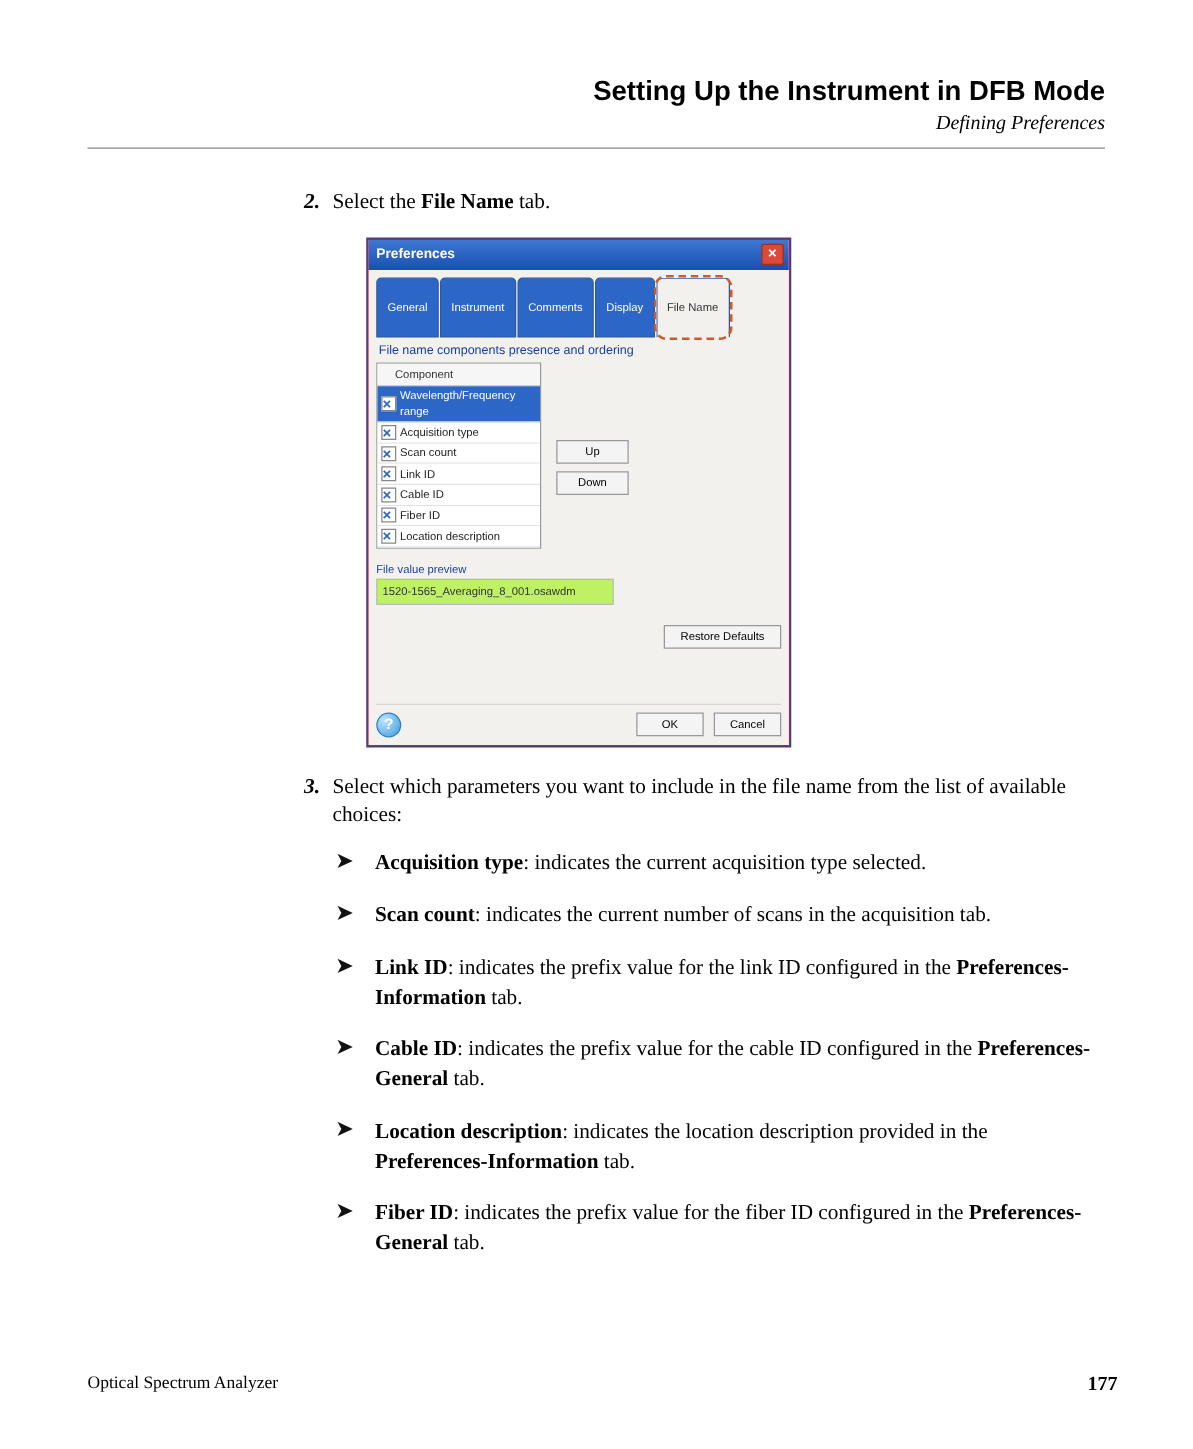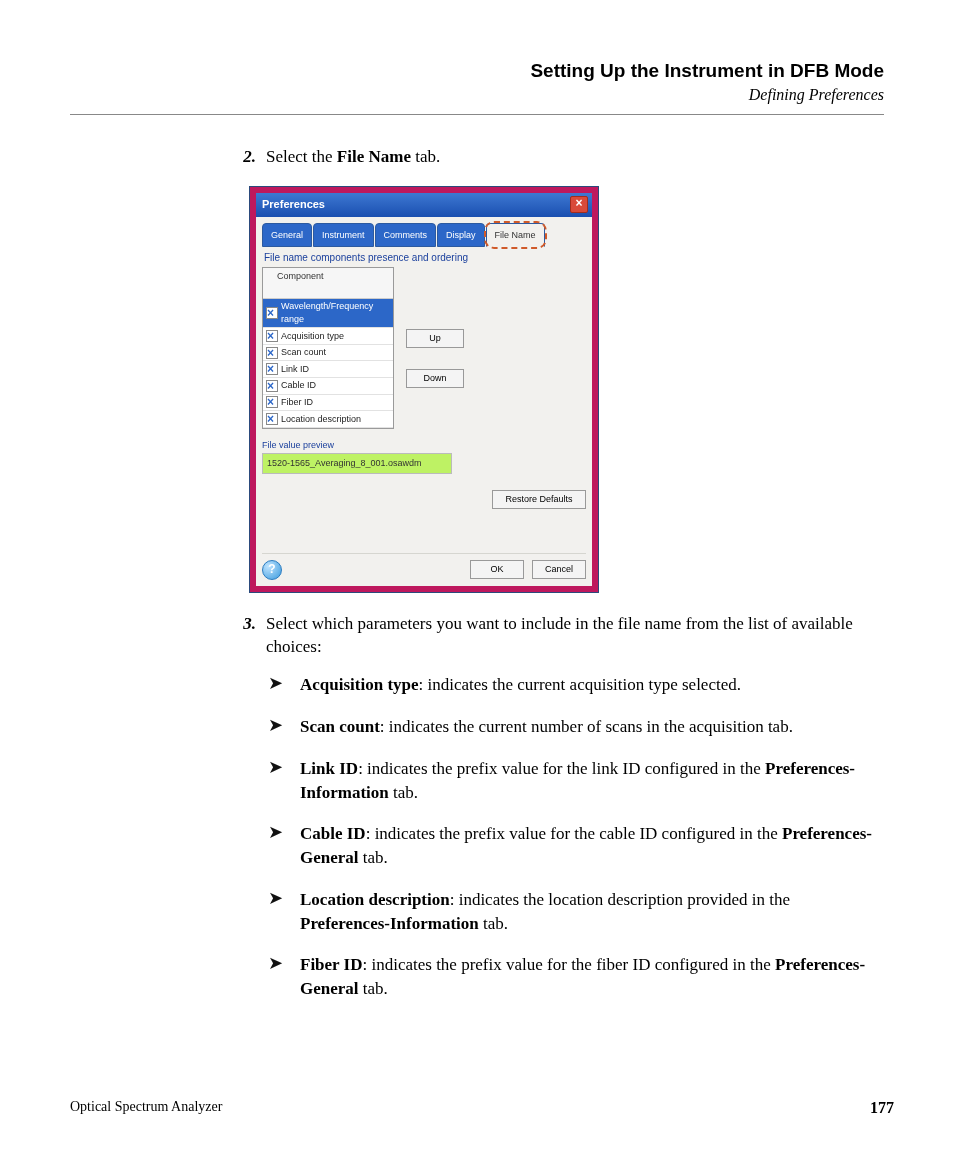--- a/index.html
+++ b/index.html
@@ -15,21 +15,21 @@
     position: relative;
     box-sizing: border-box;
     padding: 60px 70px 40px 70px;
   }
   .header {
     text-align: right;
     margin-bottom: 6px;
   }
   .header-title {
     font-weight: bold;
-    font-size: 19px;
+    font-size: 22px;
     font-family: Arial, Helvetica, sans-serif;
   }
   .header-sub {
     font-style: italic;
     font-size: 16px;
     margin-top: 4px;
   }
   .header-rule {
     border: none;
     border-top: 1px solid #888;
@@ -52,25 +52,25 @@
     flex: 0 0 26px;
     text-align: right;
     padding-right: 10px;
     font-family: Georgia, serif;
   }
   .step-body { flex: 1; }
   .bold { font-weight: bold; }
 
   
   .dialog-figure {
-    margin: 18px 0 20px 20px;
+    margin: 18px 0 20px 64px;
     width: 336px;
     font-family: Tahoma, Arial, sans-serif;
     font-size: 10px;
-    border: 6px solid #be185d;
+    border: 1px solid #be185d;
     box-shadow: 0 0 0 1px #2b4a7c;
   }
   .dlg-titlebar {
     background: linear-gradient(to bottom, #3e78d2 0%, #1a4fb0 100%);
     color: #fff;
     padding: 3px 4px 4px 6px;
     font-weight: bold;
     display: flex;
     align-items: center;
     justify-content: space-between;
@@ -93,21 +93,21 @@
   }
   .tabs {
     display: flex;
     gap: 0;
     margin-bottom: 4px;
   }
   .tab {
     background: #2c67c8;
     color: #fff;
     border: 1px solid #2c5aa0;
-    padding: 5px 8px;
+    padding: 17px 8px;
     font-size: 9px;
     border-top-left-radius: 4px;
     border-top-right-radius: 4px;
     margin-right: 1px;
   }
   .tab.active {
     background: #f2f1ee;
     color: #333;
     border-bottom-color: #f2f1ee;
   }
@@ -132,21 +132,21 @@
     align-items: flex-start;
     gap: 12px;
   }
   .comp-table {
     width: 130px;
     border: 1px solid #9a9a9a;
     background: #fff;
     font-size: 9px;
   }
   .comp-header {
-    padding: 2px 4px 15px 14px;
+    padding: 2px 4px 2px 14px;
     border-bottom: 1px solid #ccc;
     background: #f6f6f6;
     color: #333;
   }
   .comp-row {
     display: flex;
     align-items: center;
     border-bottom: 1px solid #e2e2e2;
     padding: 1.5px 3px;
     color: #222;
@@ -169,21 +169,21 @@
     position: absolute;
     top: -3px; left: 0;
     color: #2c67c8;
     font-size: 12px;
     font-weight: bold;
   }
   .comp-row.selected .chk::after { color: #2c67c8; }
   .updown {
     display: flex;
     flex-direction: column;
-    gap: 21px;
+    gap: 6px;
     margin-top: 62px;
   }
   .small-btn {
     min-width: 44px;
     padding: 2px 6px;
     background: #f4f4f4;
     border: 1px solid #999;
     font-size: 9px;
     text-align: center;
   }

